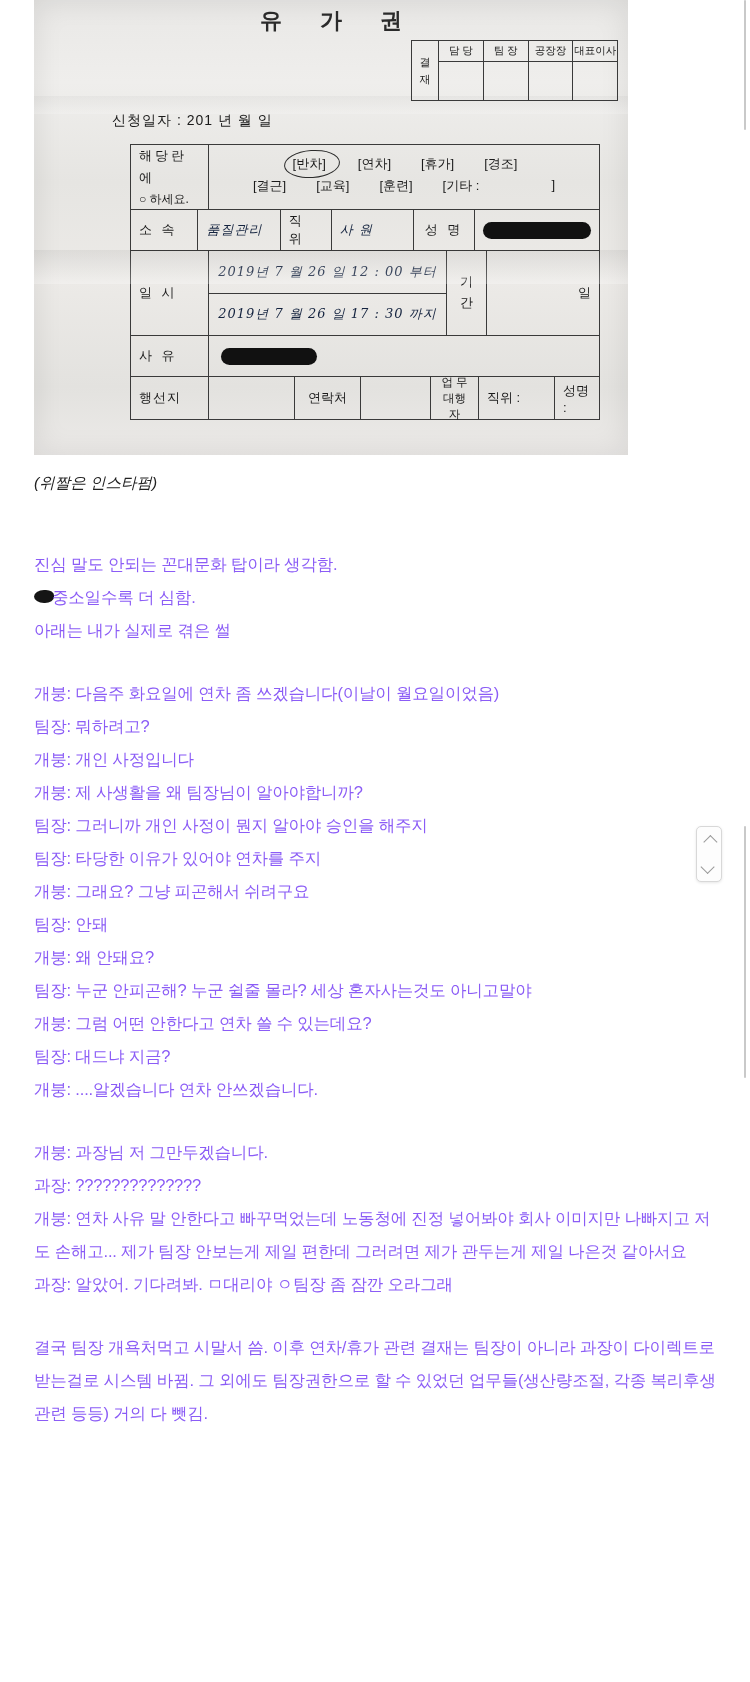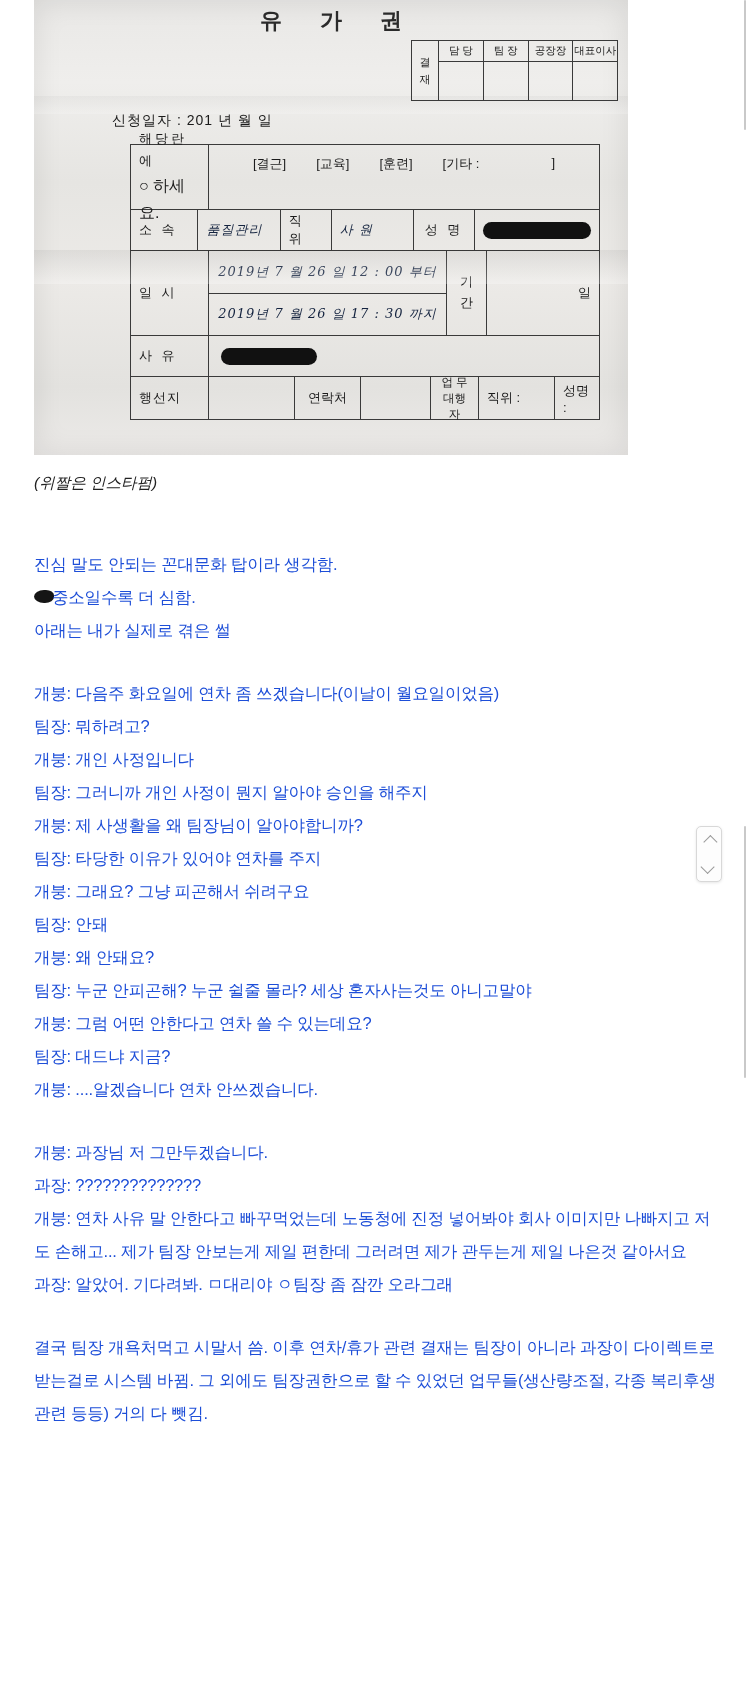--- a/index.html
+++ b/index.html
@@ -186,21 +186,21 @@
     font-size: 15.5px;
     color: #222;
     font-style: italic;
   }
 
   
   .body-text {
     margin: 54px 34px 0 34px;
     font-size: 16.5px;
     line-height: 33px;
-    color: #1d4ed8;
+    color: #8b5cf6;
     letter-spacing: -0.2px;
   }
   .para { margin: 0 0 30px 0; }
   .para:last-child { margin-bottom: 0; }
   .line { white-space: pre-wrap; }
   .intro-line-2 { position: relative; }
   .blot {
     display: inline-block;
     width: 20px;
     height: 13px;
@@ -290,23 +290,29 @@
         </div>
       </div>
 
       <div class="f-date">신청일자 : 201     년        월        일</div>
 
       <div class="f-table">
 
         <div class="f-row" style="height:64px;">
           <div class="f-cell lbl" style="flex-direction:column;align-items:flex-start;justify-content:center;line-height:1.7;">
             <span>해당란에</span>
-            <span style="letter-spacing:0;font-size:16px;">○ 하세요.</span>
+            <span style="letter-spacing:0;font-size:12px;">○ 하세요.</span>
           </div>
           <div class="f-cell check-area">
+            <div class="chk-line">
+              <span class="opt circled">[반차]</span>
+              <span class="opt">[연차]</span>
+              <span class="opt">[휴가]</span>
+              <span class="opt">[경조]</span>
+            </div>
             <div class="chk-line">
               <span class="opt">[결근]</span>
               <span class="opt">[교육]</span>
               <span class="opt">[훈련]</span>
               <span class="opt">[기타 :</span>
               <span class="opt" style="margin-left:42px;">]</span>
             </div>
           </div>
         </div>
 
@@ -373,22 +379,22 @@
     <div class="para">
       <div class="line">진심 말도 안되는 꼰대문화 탑이라 생각함.</div>
       <div class="line intro-line-2"><span class="blot"></span><span>중소일수록 더 심함.</span></div>
       <div class="line">아래는 내가 실제로 겪은 썰</div>
     </div>
 
     <div class="para">
       <div class="line">개붕: 다음주 화요일에 연차 좀 쓰겠습니다(이날이 월요일이었음)</div>
       <div class="line">팀장: 뭐하려고?</div>
       <div class="line">개붕: 개인 사정입니다</div>
+      <div class="line">개붕: 제 사생활을 왜 팀장님이 알아야합니까?</div>
       <div class="line">팀장: 그러니까 개인 사정이 뭔지 알아야 승인을 해주지</div>
-      <div class="line">개붕: 제 사생활을 왜 팀장님이 알아야합니까?</div>
       <div class="line">팀장: 타당한 이유가 있어야 연차를 주지</div>
       <div class="line">개붕: 그래요? 그냥 피곤해서 쉬려구요</div>
       <div class="line">팀장: 안돼</div>
       <div class="line">개붕: 왜 안돼요?</div>
       <div class="line">팀장: 누군 안피곤해? 누군 쉴줄 몰라? 세상 혼자사는것도 아니고말야</div>
       <div class="line">개붕: 그럼 어떤 안한다고 연차 쓸 수 있는데요?</div>
       <div class="line">팀장: 대드냐 지금?</div>
       <div class="line">개붕: ....알겠습니다 연차 안쓰겠습니다.</div>
     </div>
 

